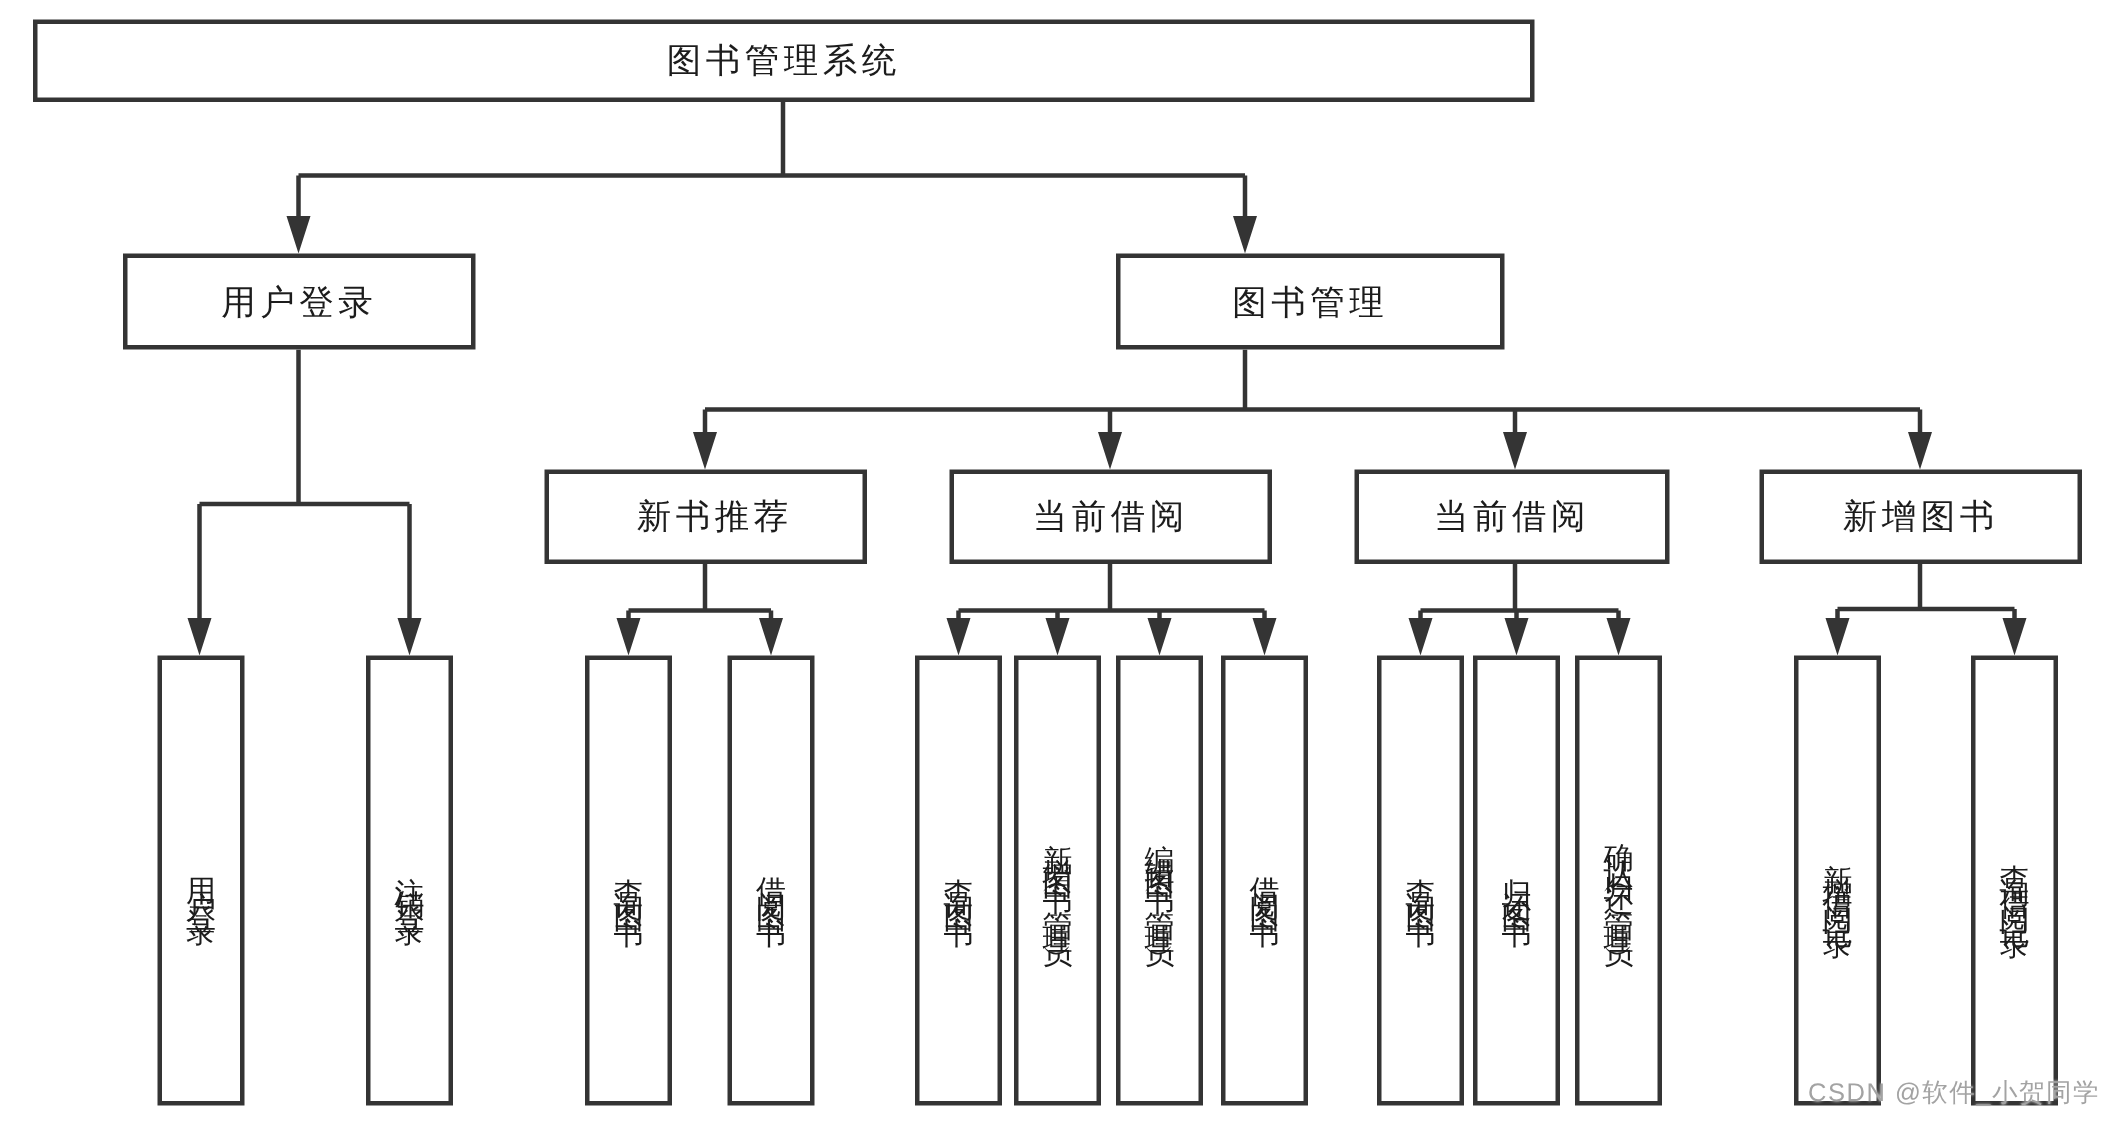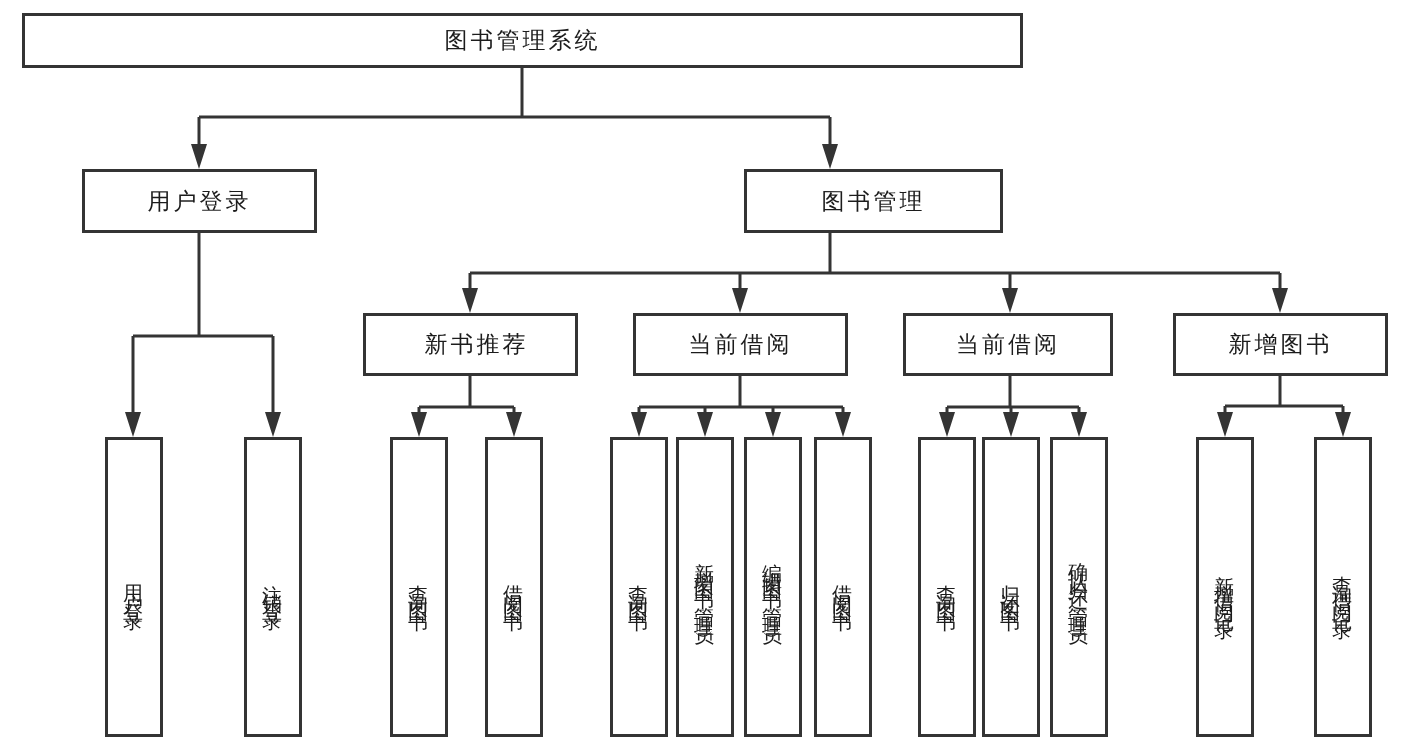--- a/index.html
+++ b/index.html
@@ -186,14 +186,15 @@
   <div class="leaf lf11">
     <span class="vtext">确认归还（管理员）</span>
   </div>
   <div class="leaf lf12">
     <span class="vtext">新增借阅记录</span>
   </div>
   <div class="leaf lf13">
     <span class="vtext">查询借阅记录</span>
   </div>
 
+  <div class="watermark">CSDN @软件_小贺同学</div>
 
 </div>
 
 </body></html>

